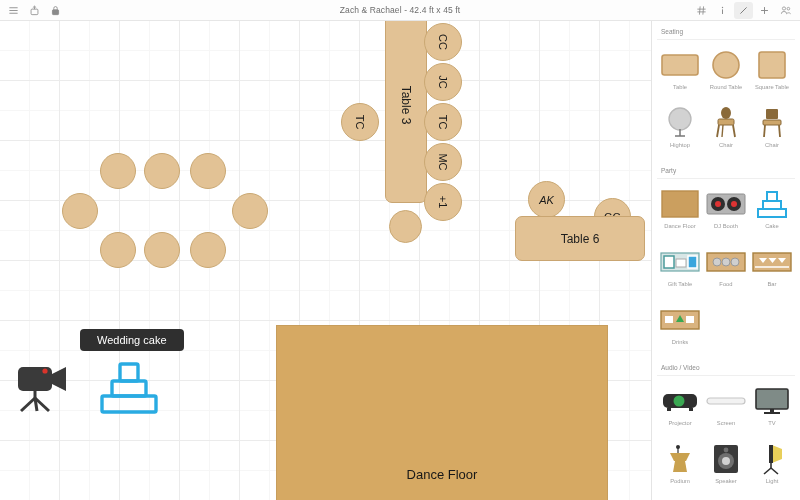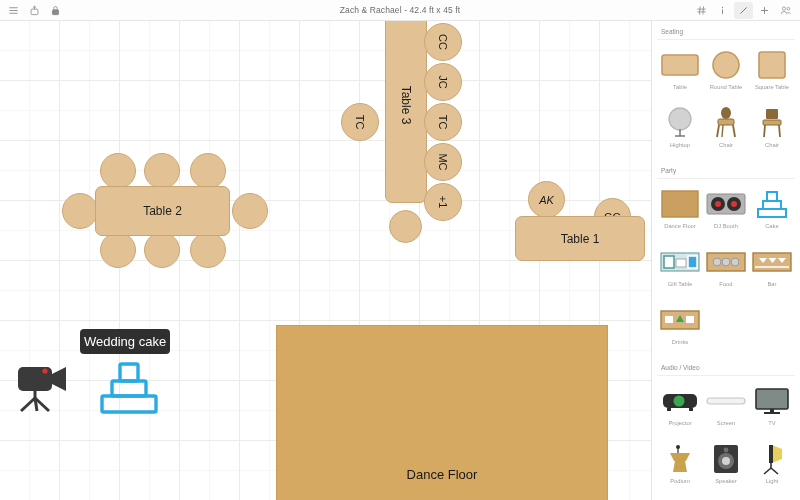--- a/index.html
+++ b/index.html
@@ -57,22 +57,22 @@
   }
   .vtext { transform: rotate(90deg); white-space: nowrap; }
   .dance-floor {
     background: #d6a963; border: 1px solid #c79d5c;
     display: flex; align-items: flex-end; justify-content: center;
     color: #181818; font-size: 13px; padding-bottom: 22px;
   }
 
   
   .tooltip {
-    background: #2f2f2f; color: #ffffff; font-size: 13px;
-    padding: 5px 4px; border-radius: 4px; white-space: nowrap;
+    background: #2f2f2f; color: #ffffff; font-size: 11px;
+    padding: 5px 17px; border-radius: 4px; white-space: nowrap;
     display: flex; align-items: center; justify-content: flex-end;
   }
 
   
   .sidebar {
     position: absolute; left: 651px; top: 21px; width: 149px; height: 479px;
     background: #ffffff; border-left: 1px solid #e4e4e4;
     overflow: hidden; padding: 0 5px;
   }
   .sb-section-title {
@@ -180,23 +180,20 @@
 
     <div class="shape chair" style="left:100px; top:132px; width:36px; height:36px;"></div>
     <div class="shape chair" style="left:144px; top:132px; width:36px; height:36px;"></div>
     <div class="shape chair" style="left:190px; top:132px; width:36px; height:36px;"></div>
     <div class="shape chair" style="left:100px; top:211px; width:36px; height:36px;"></div>
     <div class="shape chair" style="left:144px; top:211px; width:36px; height:36px;"></div>
     <div class="shape chair" style="left:190px; top:211px; width:36px; height:36px;"></div>
     <div class="shape chair" style="left:62px; top:172px; width:36px; height:36px;"></div>
     <div class="shape chair" style="left:232px; top:172px; width:36px; height:36px;"></div>
 
-    <div class="shape table-rect" style="left:95px; top:165px; width:135px; height:50px;">
-      <span>Table 2</span>
-    </div>
 
     <div class="shape table-rect" style="left:385px; top:-14px; width:42px; height:196px;">
       <span class="vtext">Table 3</span>
     </div>
     <div class="shape chair" style="left:424px; top:2px; width:38px; height:38px;">
       <span class="vtext">CC</span>
     </div>
     <div class="shape chair" style="left:424px; top:42px; width:38px; height:38px;">
       <span class="vtext">JC</span>
     </div>
@@ -214,21 +211,21 @@
     </div>
     <div class="shape chair" style="left:389px; top:189px; width:33px; height:33px;"></div>
 
     <div class="shape chair" style="left:528px; top:160px; width:37px; height:37px;font-style:italic;">
       <span>AK</span>
     </div>
     <div class="shape chair" style="left:594px; top:177px; width:37px; height:37px;">
       <span>GG</span>
     </div>
     <div class="shape table-rect" style="left:515px; top:195px; width:130px; height:45px;">
-      <span>Table 1</span>
+      <span>Table 6</span>
     </div>
 
     <div class="shape" style="left:14px; top:340px; width:60px; height:52px;">
       <svg width="60" height="52" viewBox="0 0 60 52">
         <rect x="4" y="6" width="34" height="24" rx="5" fill="#3a3a3a"></rect>
         <path d="M38 13 L52 6 L52 30 L38 23 Z" fill="#3a3a3a"></path>
         <circle cx="31" cy="10" r="2.6" fill="#d9342b"></circle>
         <line x1="21" y1="30" x2="21" y2="38" stroke="#3a3a3a" stroke-width="3"></line>
         <line x1="21" y1="37" x2="7" y2="50" stroke="#3a3a3a" stroke-width="3"></line>
         <line x1="21" y1="37" x2="35" y2="50" stroke="#3a3a3a" stroke-width="3"></line>

